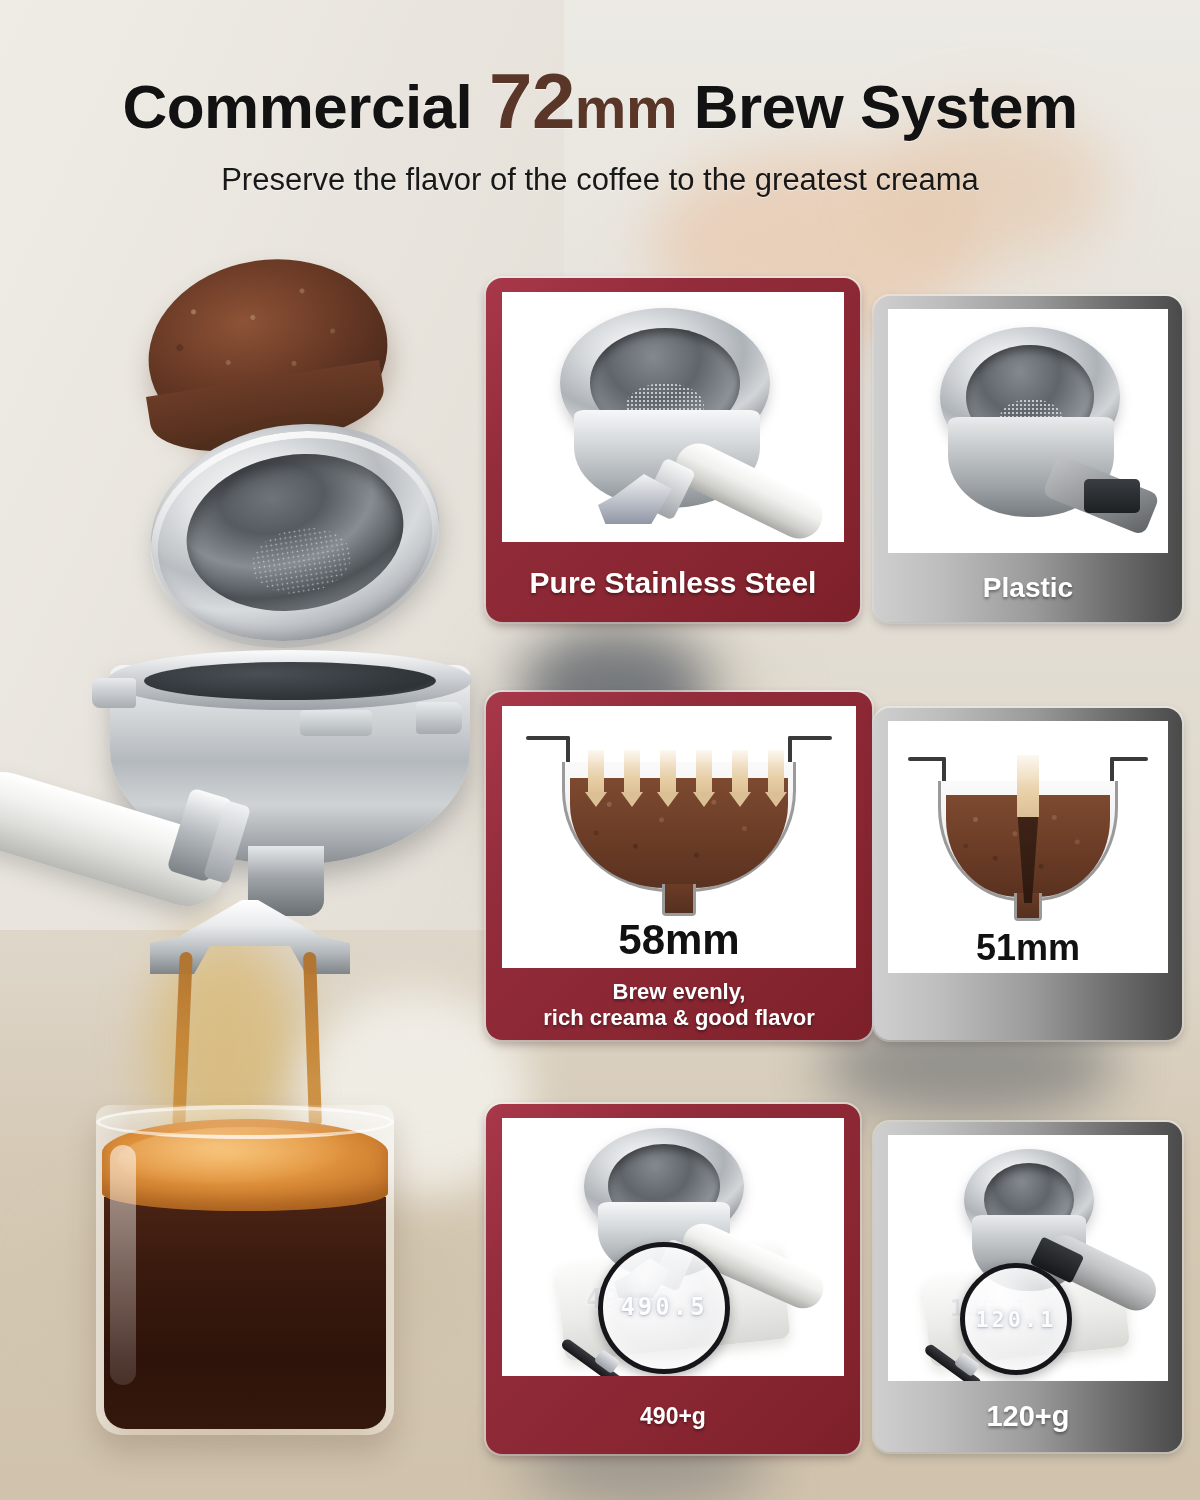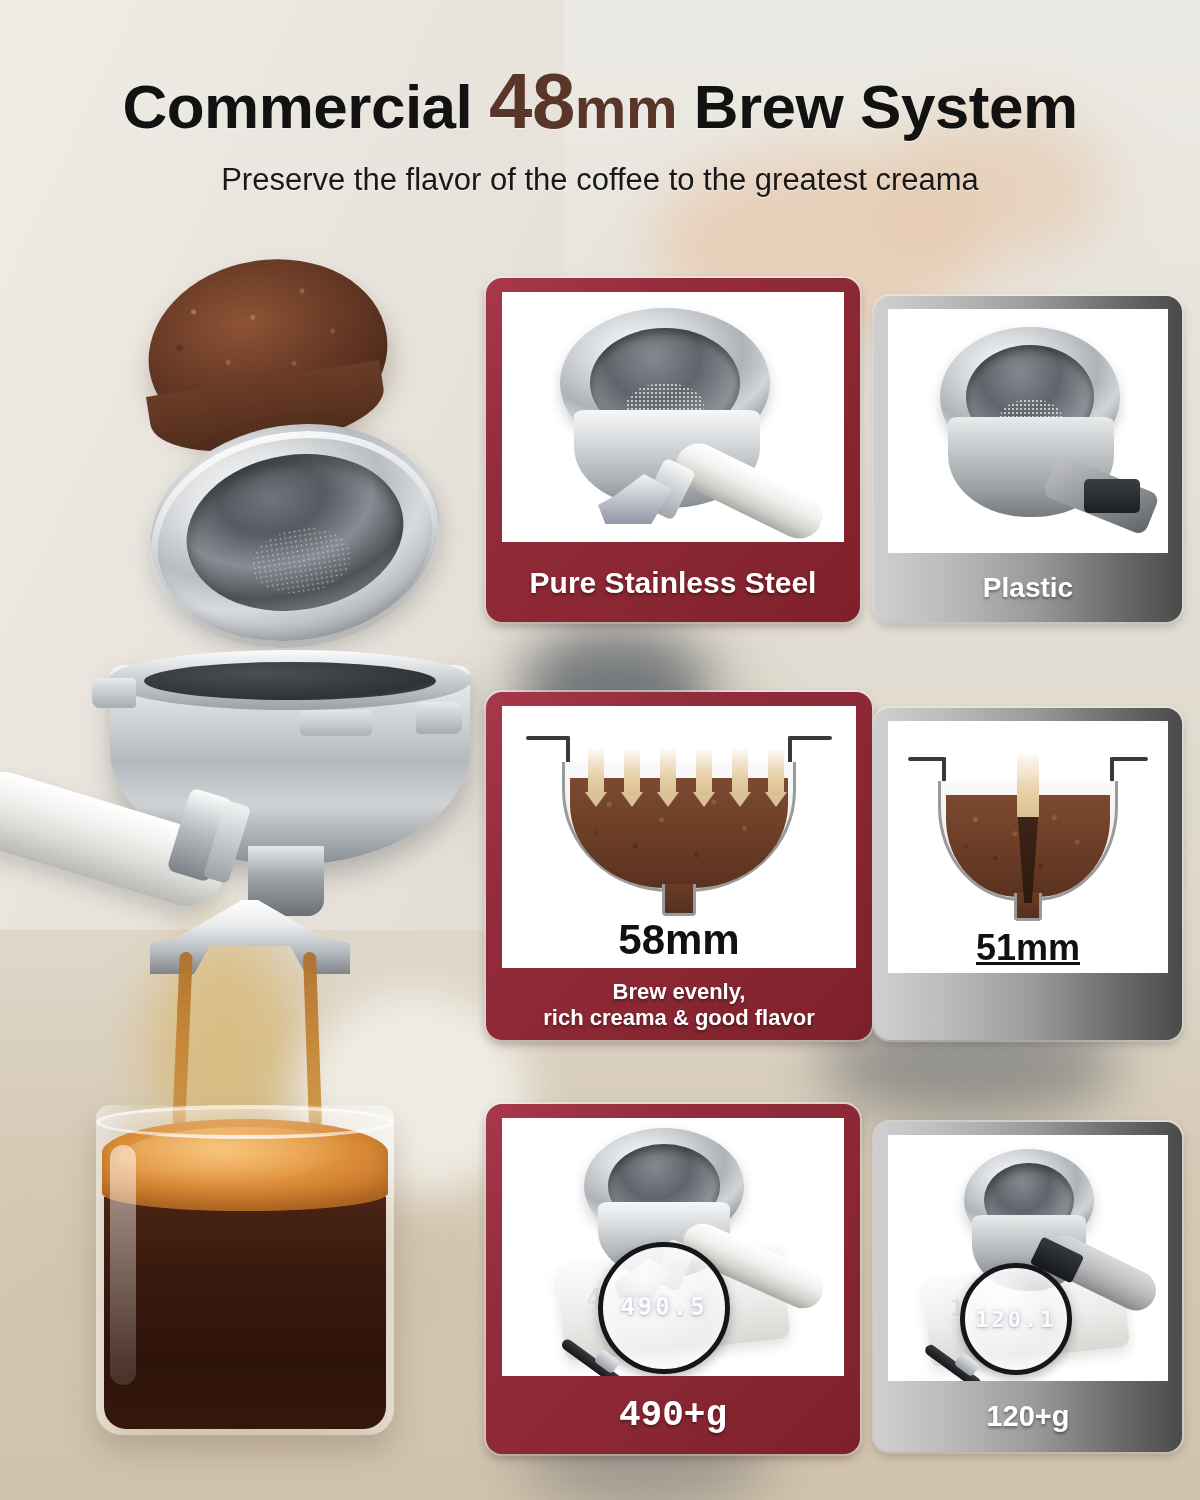--- a/index.html
+++ b/index.html
@@ -271,33 +271,33 @@
   #panel-58 { left:486px; top:692px; width:386px; height:348px; }
   #panel-58 .panel-img { left:16px; top:14px; right:16px; height:262px; }
   #panel-58 .panel-caption { height:70px; font-size:22px; }
   #panel-51 { left:874px; top:708px; width:308px; height:332px; }
   #panel-51 .panel-img { left:14px; top:13px; right:14px; height:252px; }
   #panel-51 .panel-caption { height:66px; font-size:19px; }
 
   
   #panel-490 { left:486px; top:1104px; width:374px; height:350px; }
   #panel-490 .panel-img { left:16px; top:14px; right:16px; height:258px; }
-  #panel-490 .panel-caption { height:76px; font-size:36px;font-family:Liberation Mono, monospace; }
+  #panel-490 .panel-caption { height:76px; font-size:23px; }
   #panel-120 { left:874px; top:1122px; width:308px; height:330px; }
   #panel-120 .panel-img { left:14px; top:13px; right:14px; height:246px; }
   #panel-120 .panel-caption { height:70px; font-size:29px; }
 
   
   .xsec { position:absolute; inset:0; }
   .xsec-label {
     position:absolute; left:0; right:0; bottom:4px;
     text-align:center; font-weight:bold; color:#111;
   }
   #panel-58 .xsec-label { font-size:42px; }
-  #panel-51 .xsec-label { font-size:36px;text-decoration:underline; }
+  #panel-51 .xsec-label { font-size:36px; }
   .bowl {
     position:absolute;
     background:linear-gradient(to bottom,#fafafa,#e4e4e4);
     border:3px solid #9a9a9a;
     border-top:none;
     border-radius:0 0 46% 46%/0 0 78% 78%;
   }
   .bowl-grounds {
     position:absolute;
     background:
@@ -418,21 +418,21 @@
   <div class="bg-blob blob-mach"></div>
   <div class="bg-blob blob-dark"></div>
   <div class="bg-blob blob-dark2"></div>
   <div class="bg-blob blob-dark3"></div>
   <div class="bg-blob blob-yellow"></div>
   <div class="bg-blob blob-white"></div>
   <div class="bg-blob blob-warm"></div>
 </div>
 
 <div id="header">
-  <div id="title"><span>Commercial </span><span class="mm"><span class="num">48</span><span class="unit">mm</span></span><span> Brew System</span></div>
+  <div id="title"><span>Commercial </span><span class="mm"><span class="num">72</span><span class="unit">mm</span></span><span> Brew System</span></div>
   <div id="subtitle">Preserve the flavor of the coffee to the greatest creama</div>
 </div>
 
 <div id="product">
   <div class="puck"></div>
   <div class="puck-edge"></div>
 
   <div class="basket">
     <div class="basket-inner">
       <div class="basket-mesh"></div>

